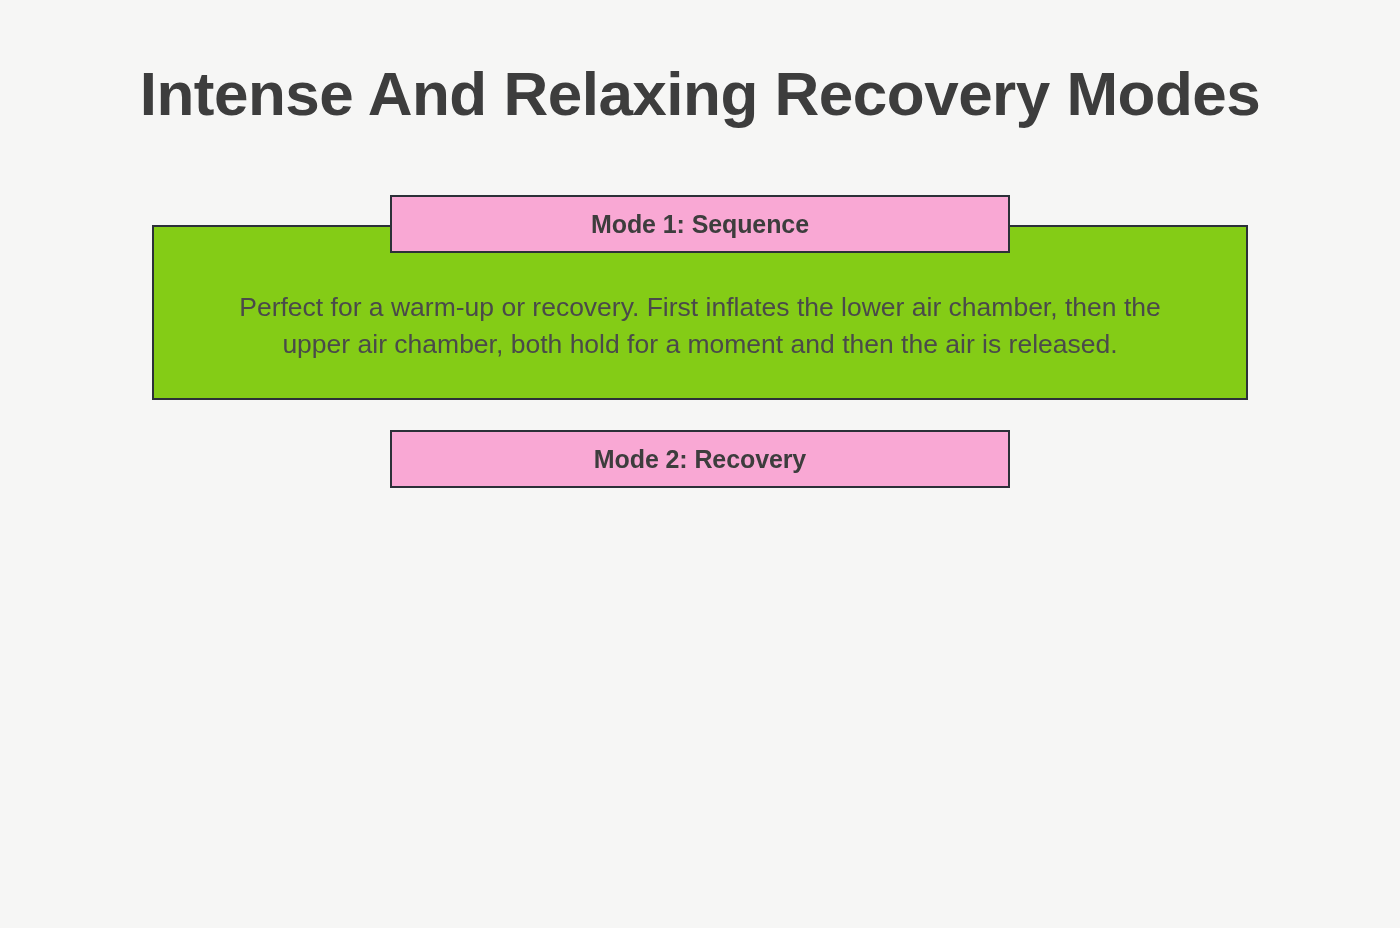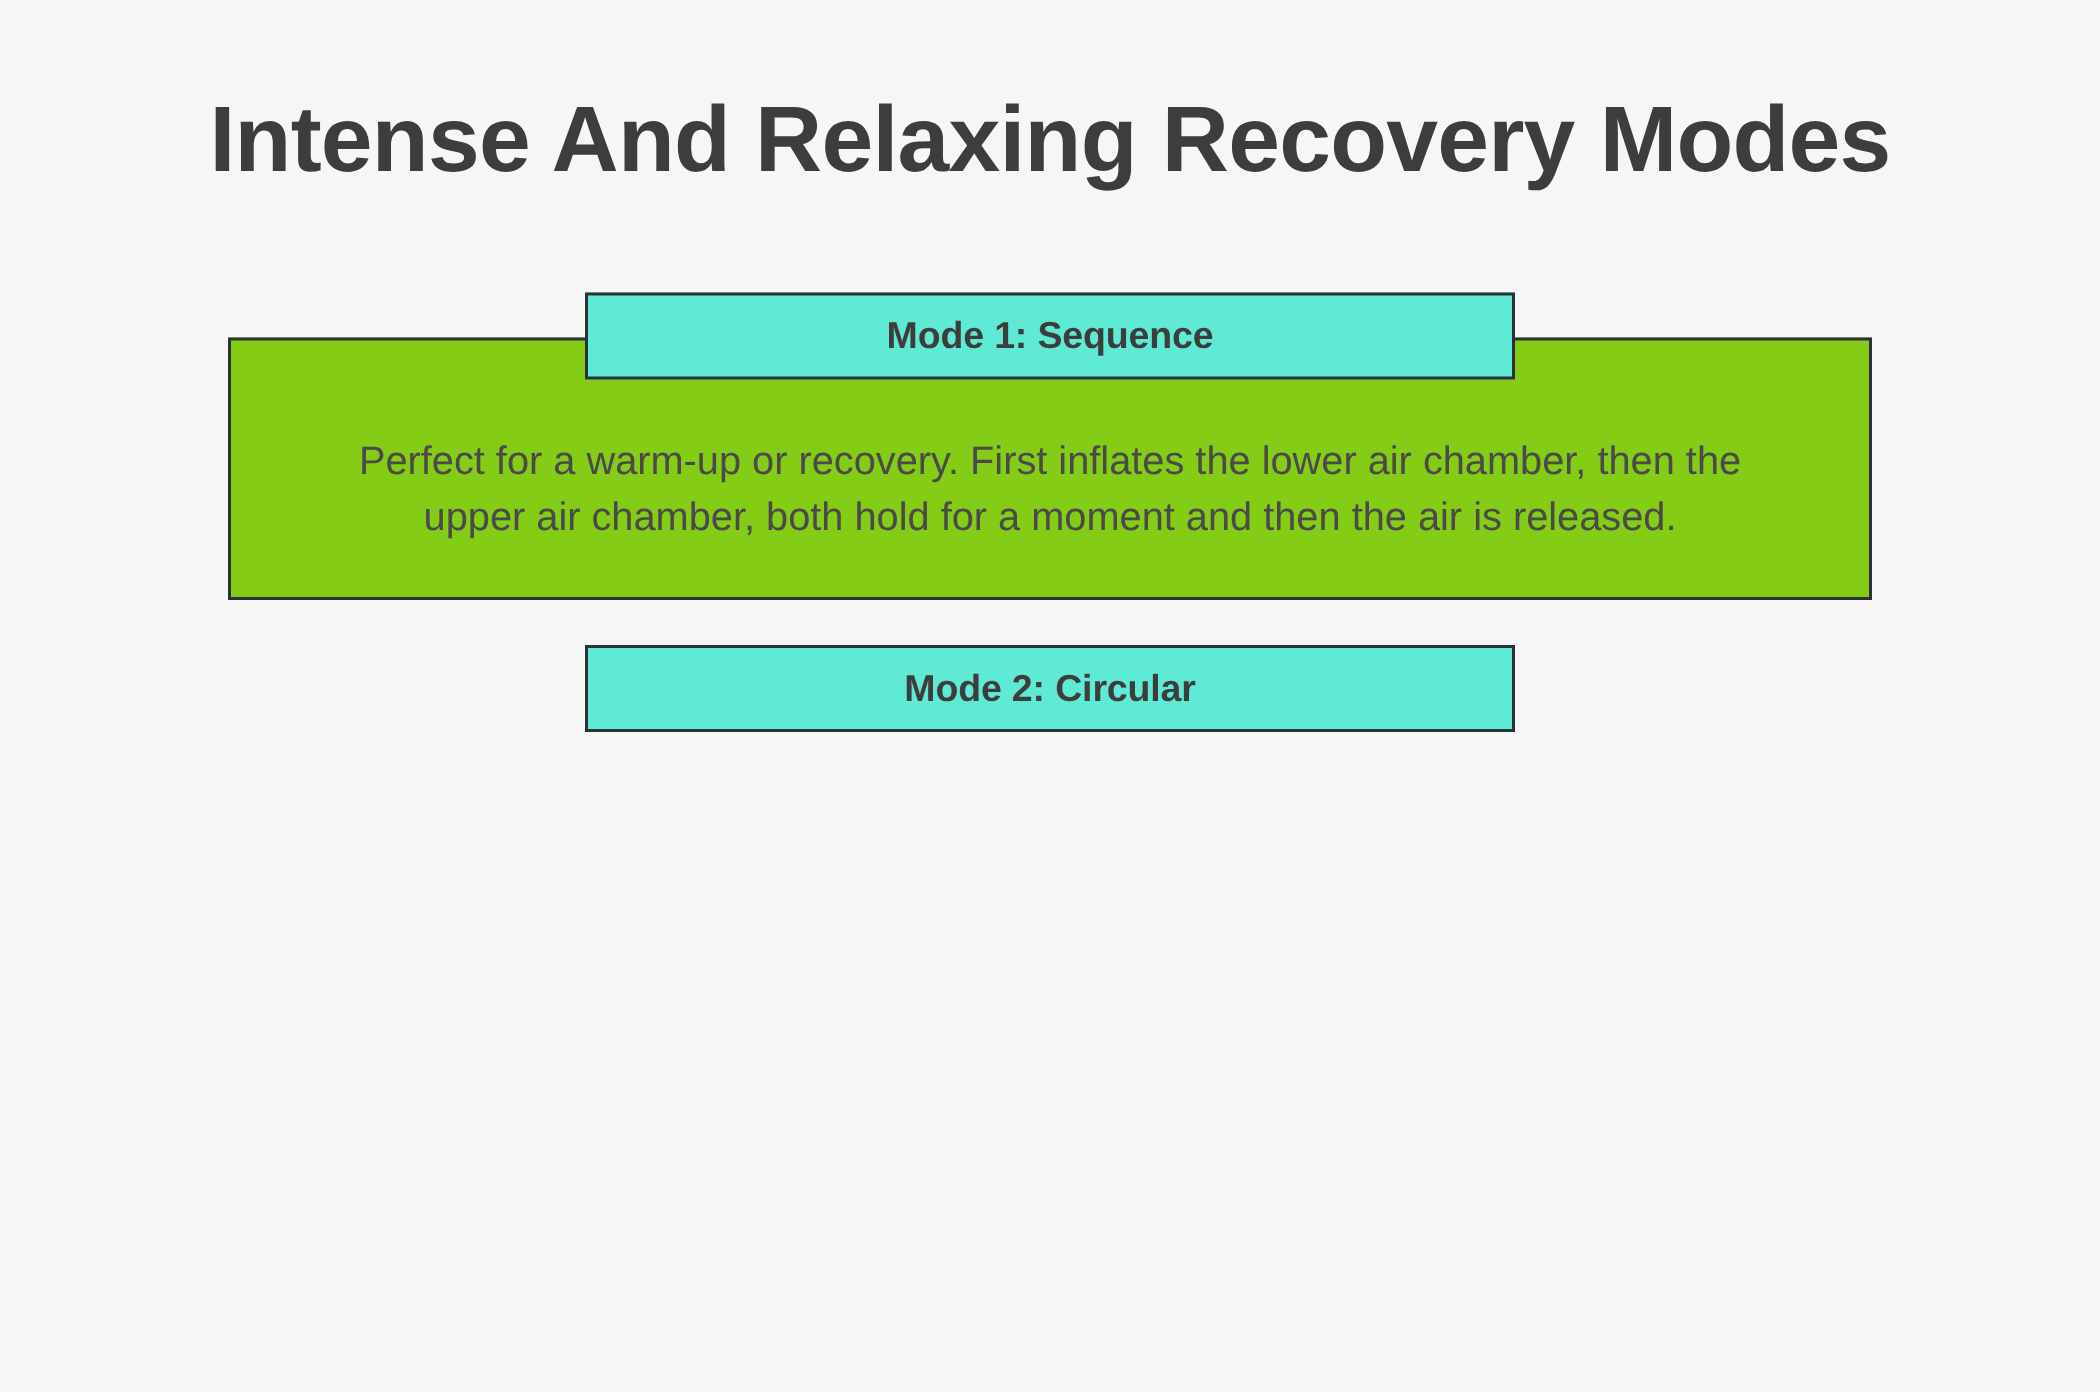--- a/index.html
+++ b/index.html
@@ -73,21 +73,21 @@
     white-space: pre-line;
   }
 
   .card-header {
     position: absolute;
     left: 390px;
     top: 0;
     width: 620px;
     height: 58px;
     box-sizing: border-box;
-    background: #5eead4;
+    background: #f9a8d4;
     border: 2px solid #2c3038;
     display: flex;
     align-items: center;
     justify-content: center;
     z-index: 2;
   }
 
   .card-header-text {
     font-size: 25px;
     font-weight: bold;
@@ -109,21 +109,21 @@
       <div class="card-body">
         <div class="card-body-text">Perfect for a warm-up or recovery. First inflates the lower air chamber, then the upper air chamber, both hold for a moment and then the air is released.</div>
       </div>
       <div class="card-header">
         <span class="card-header-text">Mode 1: Sequence</span>
       </div>
     </div>
 
     <div class="mode-card">
       <div class="card-header">
-        <span class="card-header-text">Mode 2: Circular</span>
+        <span class="card-header-text">Mode 2: Recovery</span>
       </div>
     </div>
 
     <div class="mode-card">
     </div>
 
   </div>
 </div>
 
 </body></html>

